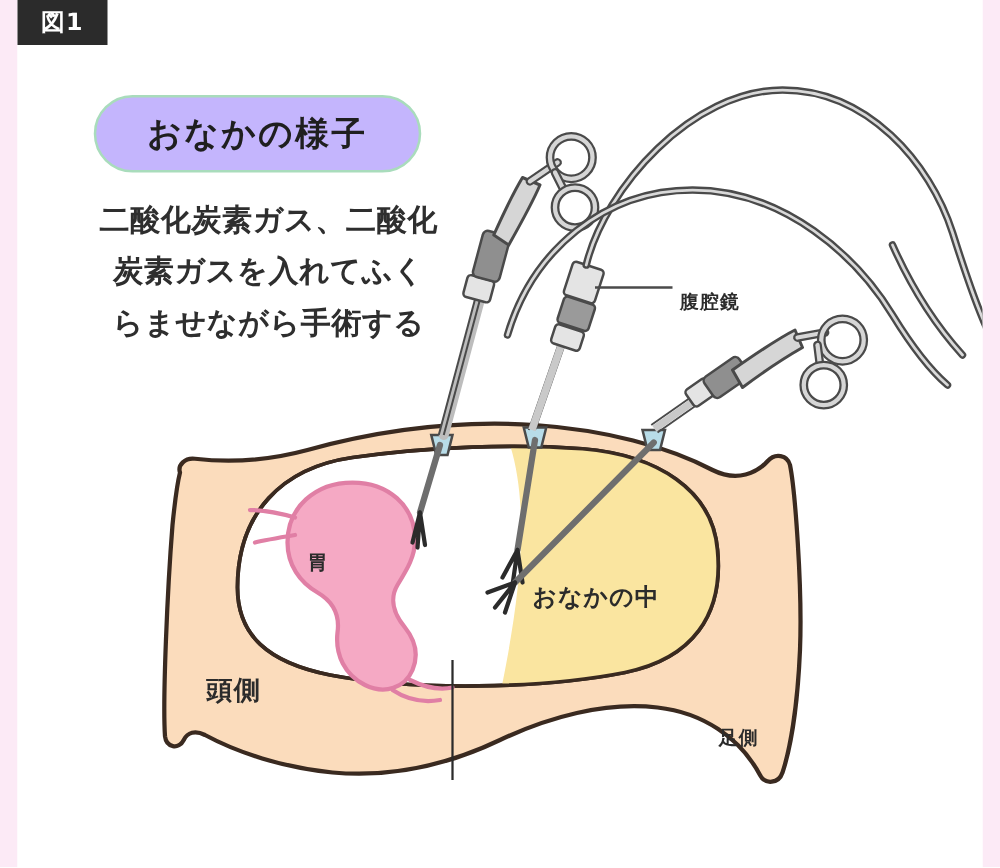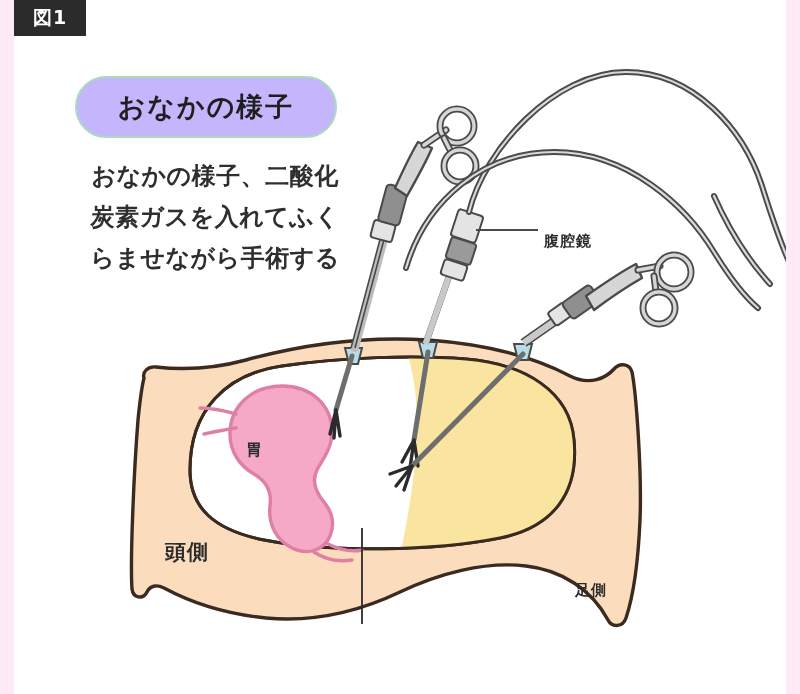--- a/index.html
+++ b/index.html
@@ -318,24 +318,25 @@
 
     <div id="fig-badge">
       <span>図1</span>
     </div>
 
     <div id="heading-pill">
       <span>おなかの様子</span>
     </div>
 
     <div id="intro-text">
-      <div>おなかの様子、二酸化</div>
+      <div>二酸化炭素ガス、二酸化</div>
       <div>炭素ガスを入れてふく</div>
       <div>らませながら手術する</div>
     </div>
 
     <div class="fig-label" id="label-scope">腹腔鏡</div>
+    <div class="fig-label" id="label-inside">おなかの中</div>
     <div class="fig-label" id="label-stomach">胃</div>
     <div class="fig-label" id="label-head">頭側</div>
     <div class="fig-label" id="label-foot">足側</div>
 
   </div>
 </div>
 
 </body></html>

